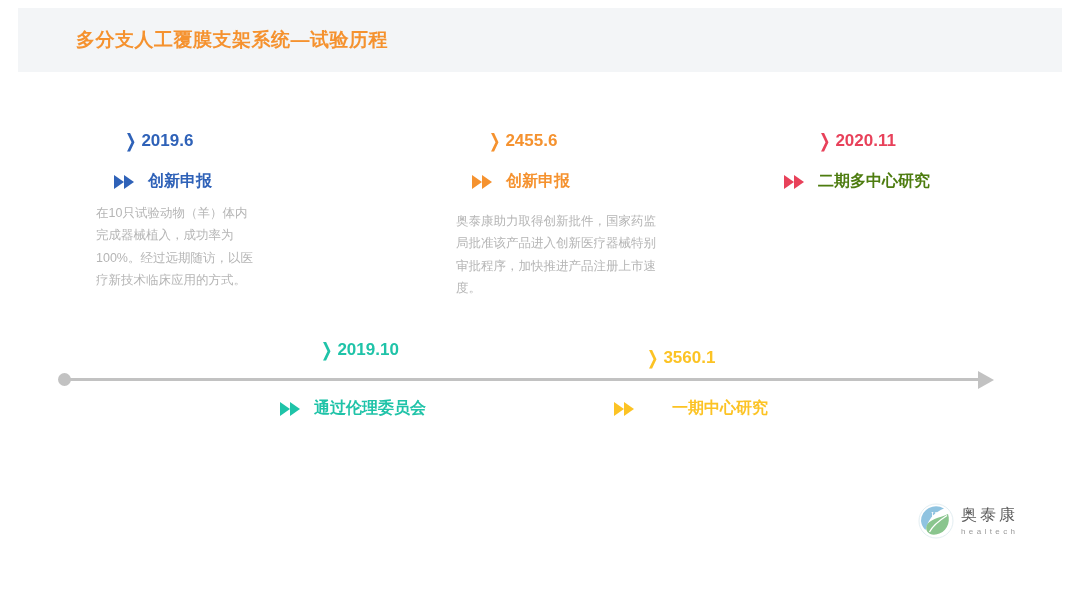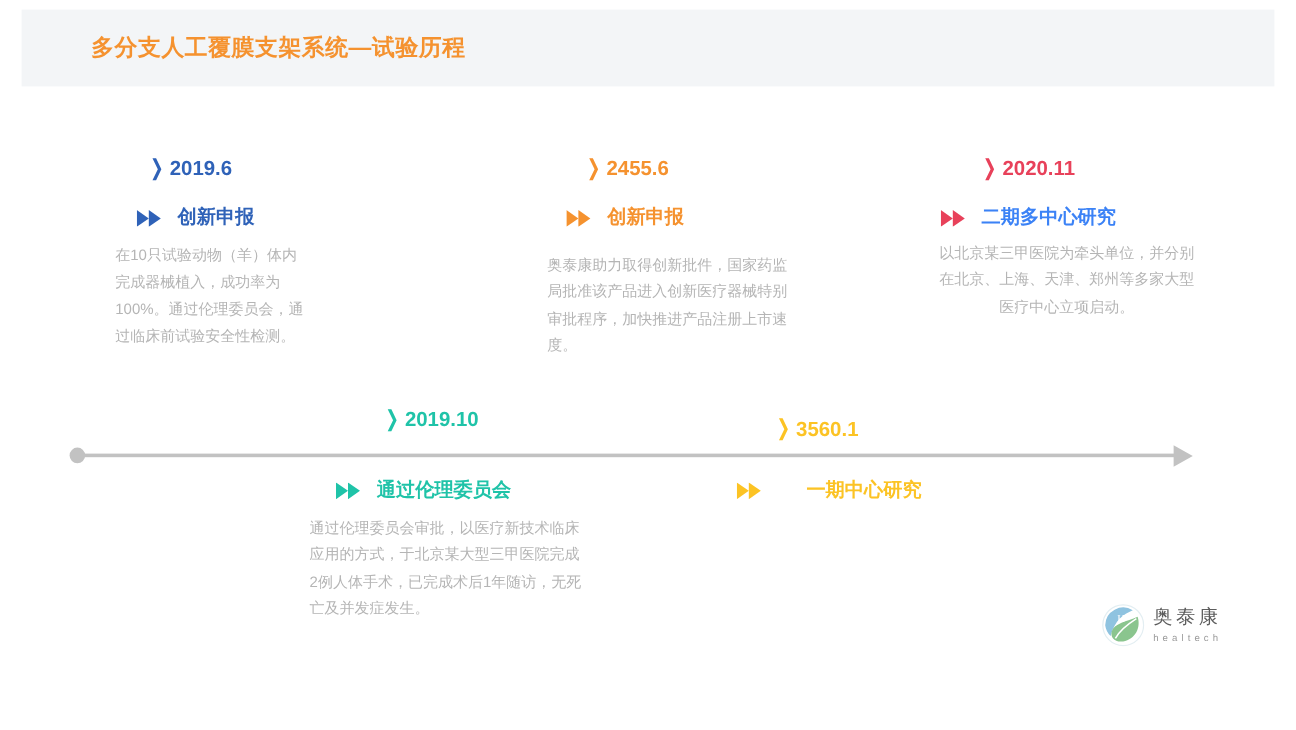--- a/index.html
+++ b/index.html
@@ -199,21 +199,21 @@
   </div>
   <div class="title-row row-left" style="color: rgb(47, 98, 184);">
     <span class="ff-icon">
       <svg width="22" height="14" viewBox="0 0 22 14" style="color: rgb(47, 98, 184);">
           <polygon points="0,0 10,7 0,14" fill="currentColor"></polygon>
           <polygon points="10,0 20,7 10,14" fill="currentColor"></polygon>
         </svg>
     </span>
     <span>创新申报</span>
   </div>
-  <div class="desc al-left">在10只试验动物（羊）体内完成器械植入，成功率为100%。通过伦理委员会，通过临床前试验安全性检测。</div>
+  <div class="desc al-left">在10只试验动物（羊）体内完成器械植入，成功率为100%。经过远期随访，以医疗新技术临床应用的方式。</div>
 </div>
 
 <div class="item" id="item-2020-4">
   <div class="date-row row-left" style="color: rgb(245, 146, 47);">
     <span class="chev">❯</span>
     <span>2455.6</span>
   </div>
   <div class="title-row row-left" style="color: rgb(245, 146, 47);">
     <span class="ff-icon">
       <svg width="22" height="14" viewBox="0 0 22 14" style="color: rgb(245, 146, 47);">
@@ -224,47 +224,45 @@
     <span>创新申报</span>
   </div>
   <div class="desc al-left">奥泰康助力取得创新批件，国家药监局批准该产品进入创新医疗器械特别审批程序，加快推进产品注册上市速度。</div>
 </div>
 
 <div class="item" id="item-2020-11">
   <div class="date-row row-left" style="color: rgb(232, 65, 90);">
     <span class="chev">❯</span>
     <span>2020.11</span>
   </div>
-  <div class="title-row row-left" style="color: #3b82f6;">
+  <div class="title-row row-left" style="color: #4d7c0f;">
     <span class="ff-icon">
       <svg width="22" height="14" viewBox="0 0 22 14" style="color: rgb(232, 65, 90);">
           <polygon points="0,0 10,7 0,14" fill="currentColor"></polygon>
           <polygon points="10,0 20,7 10,14" fill="currentColor"></polygon>
         </svg>
     </span>
     <span>二期多中心研究</span>
   </div>
-  <div class="desc al-center">以北京某三甲医院为牵头单位，并分别在北京、上海、天津、郑州等多家大型医疗中心立项启动。</div>
 </div>
 
 <div class="item" id="item-2019-10">
   <div class="date-row row-left" style="color: rgb(31, 195, 168);">
     <span class="chev">❯</span>
     <span>2019.10</span>
   </div>
   <div class="title-row row-left" style="color: rgb(31, 195, 168);">
     <span class="ff-icon">
       <svg width="22" height="14" viewBox="0 0 22 14" style="color: rgb(31, 195, 168);">
           <polygon points="0,0 10,7 0,14" fill="currentColor"></polygon>
           <polygon points="10,0 20,7 10,14" fill="currentColor"></polygon>
         </svg>
     </span>
     <span>通过伦理委员会</span>
   </div>
-  <div class="desc al-left">通过伦理委员会审批，以医疗新技术临床应用的方式，于北京某大型三甲医院完成2例人体手术，已完成术后1年随访，无死亡及并发症发生。</div>
 </div>
 
 <div class="item" id="item-2020-7">
   <div class="date-row row-left" style="color: rgb(252, 195, 36);">
     <span class="chev">❯</span>
     <span>3560.1</span>
   </div>
   <div class="title-row row-left" style="color: rgb(252, 195, 36);">
     <span class="ff-icon">
       <svg width="22" height="14" viewBox="0 0 22 14" style="color: rgb(252, 195, 36);">

